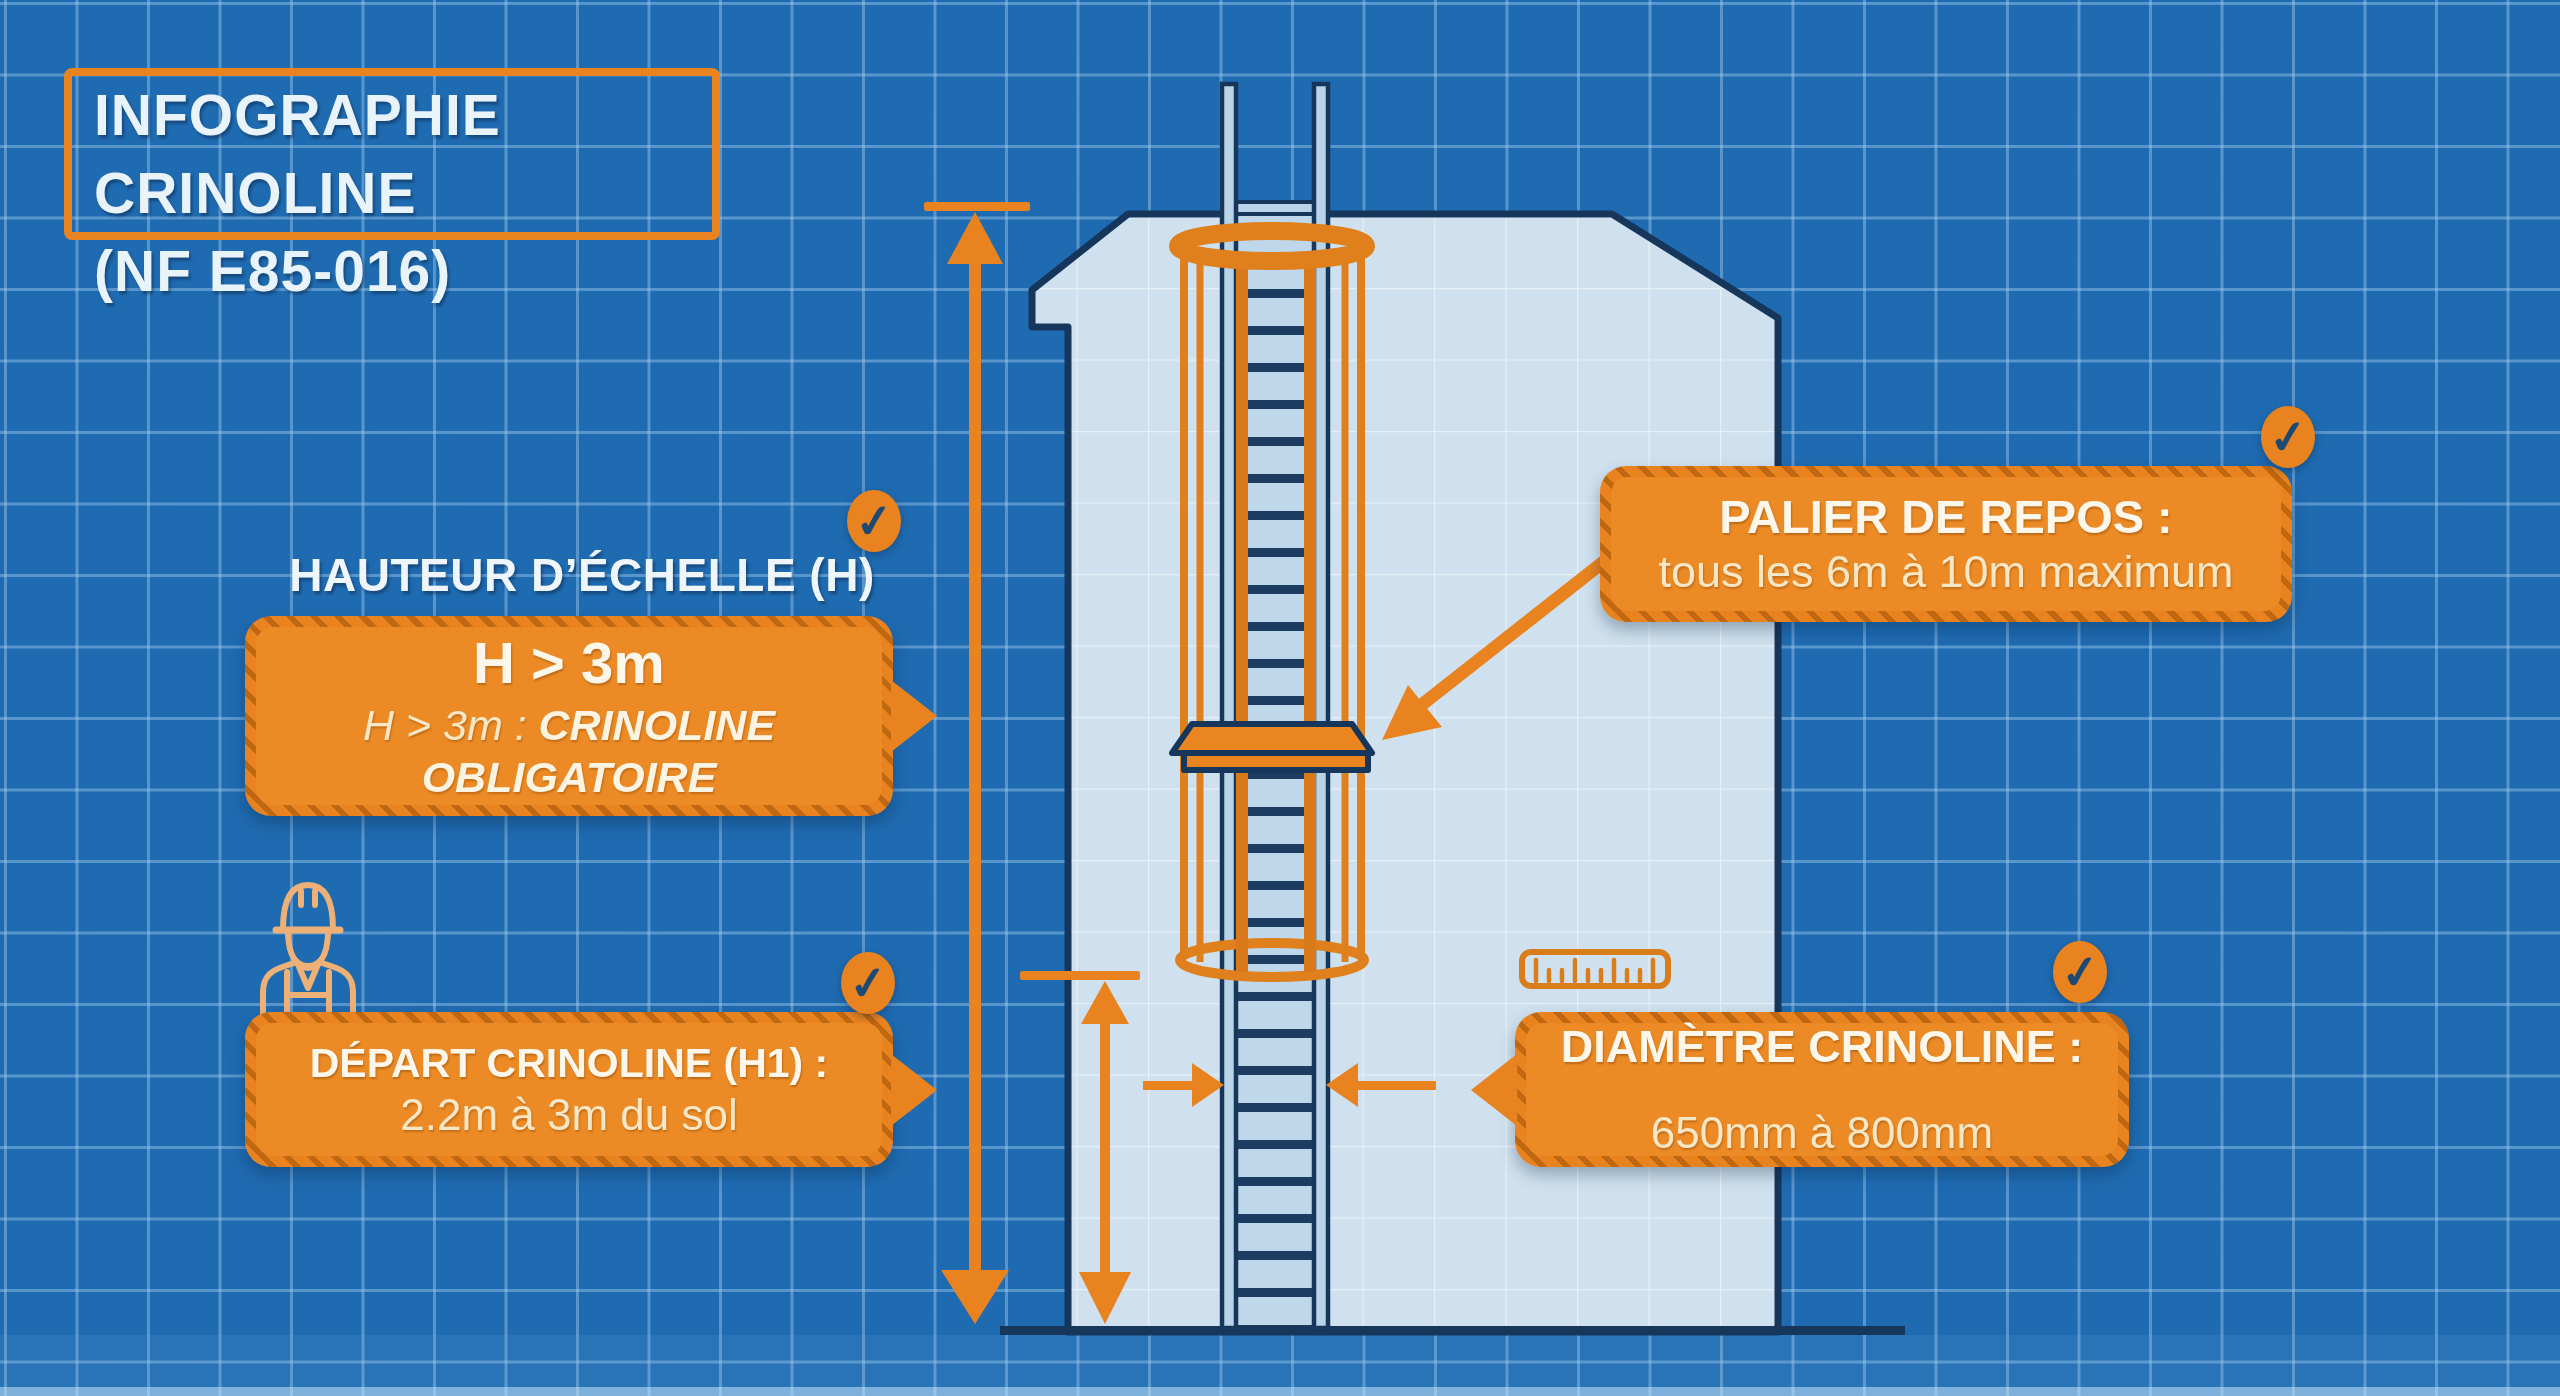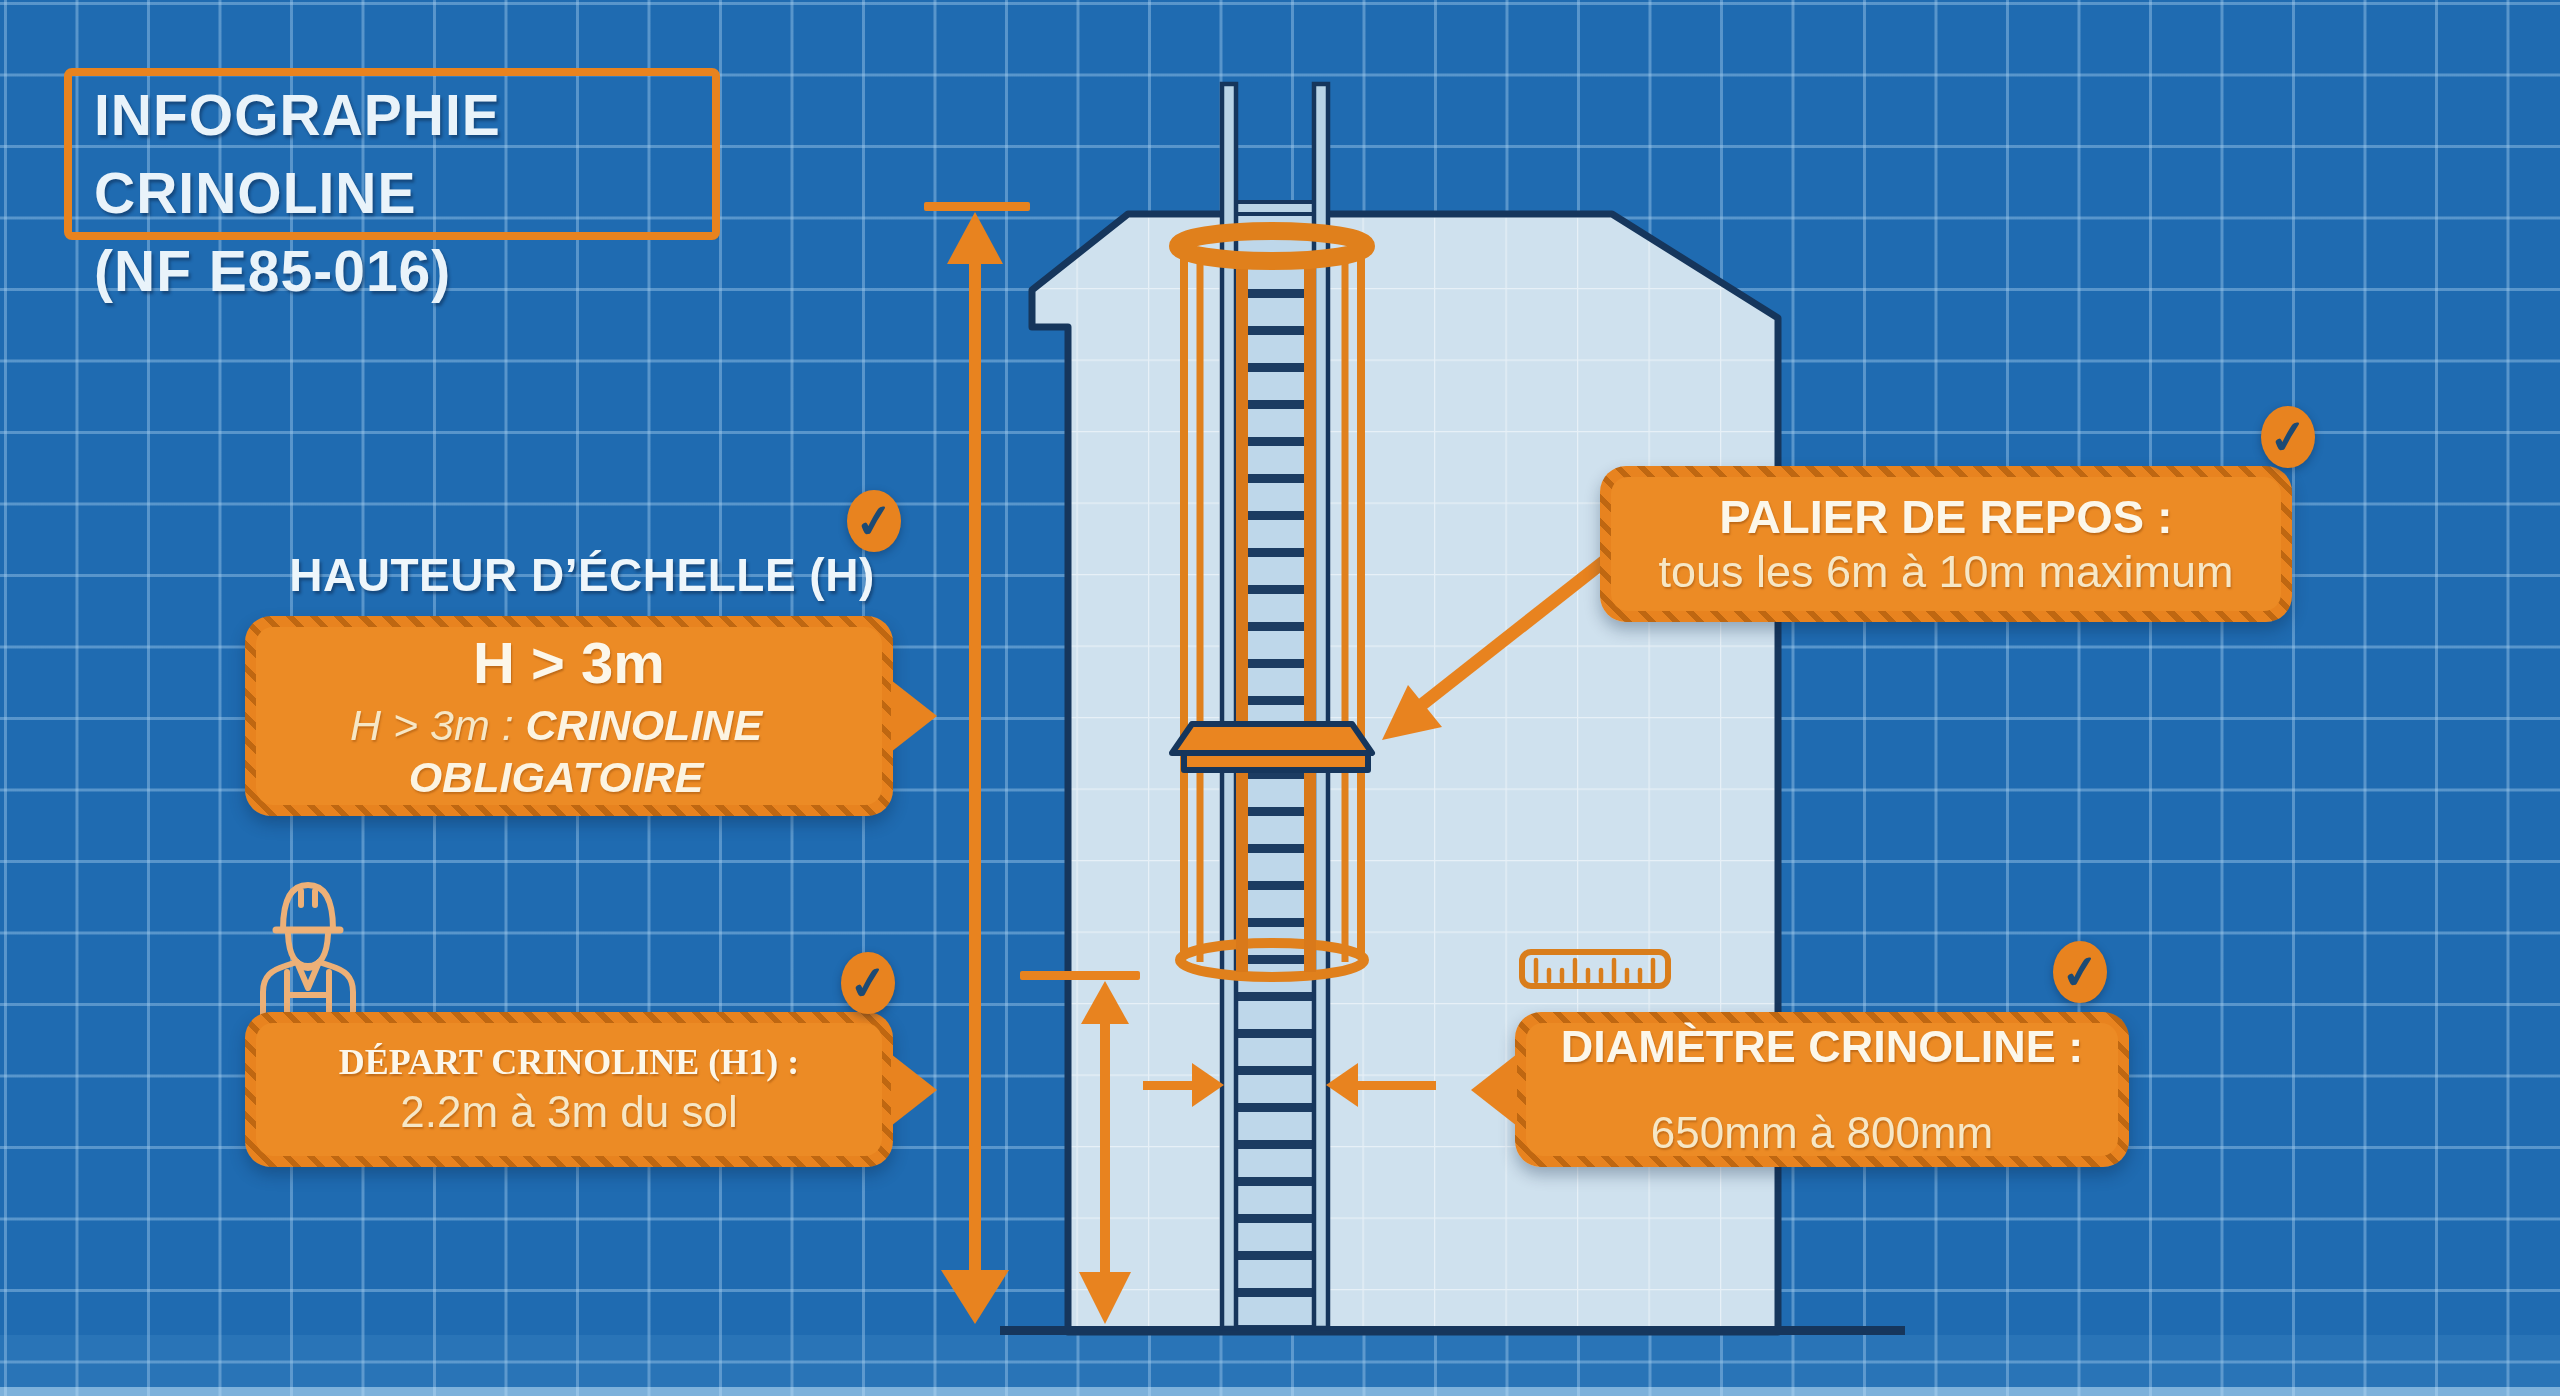--- a/index.html
+++ b/index.html
@@ -34,21 +34,21 @@
   }
   .hauteur-label{left:252px;top:548px;width:660px;}
 
   .callout{
     position:absolute;box-sizing:border-box;border-radius:26px;padding:11px;
     background:repeating-linear-gradient(45deg,#bf6711 0 6px,#e8831f 6px 17px);
     box-shadow:0 8px 16px rgba(5,30,60,0.30);
   }
   .callout-inner{
     width:100%;height:100%;border-radius:17px;background:#ec8b25;
-    display:flex;flex-direction:column;justify-content:center;
+    display:flex;flex-direction:column;align-items:center;justify-content:center;
     text-align:center;line-height:1.22;
   }
   .co-heading{color:#fcf7ea;font-weight:bold;font-size:46px;
     text-shadow:1px 2px 2px rgba(120,55,0,0.4);}
   .co-value{color:#f6e7c6;font-size:44px;font-weight:normal;
     text-shadow:1px 2px 2px rgba(120,55,0,0.35);}
   .co-value strong{color:#fcf4e2;font-weight:bold;}
 
   .hauteur-box{left:245px;top:616px;width:648px;height:200px;}
   .depart-box{left:245px;top:1012px;width:648px;height:155px;}
@@ -199,21 +199,21 @@
 
   <div class="callout palier-box">
     <div class="callout-inner">
       <div class="co-heading" style="font-size:47px;">PALIER DE REPOS :</div>
       <div class="co-value" style="font-size:45px;">tous les 6m à 10m maximum</div>
     </div>
   </div>
 
   <div class="callout depart-box">
     <div class="callout-inner">
-      <div class="co-heading" style="font-size:36px;font-family:Liberation Serif, serif;">DÉPART CRINOLINE (H1) :</div>
+      <div class="co-heading" style="font-size:41px;">DÉPART CRINOLINE (H1) :</div>
       <div class="co-value" style="font-size:44px;">2.2m à 3m du sol</div>
     </div>
     <div class="pointer pointer-right"></div>
   </div>
 
   <div class="callout diametre-box">
     <div class="callout-inner">
       <div class="co-heading" style="font-size:45px;">DIAMÈTRE CRINOLINE :</div>
       <div class="co-value" style="font-size:44px;margin-top:31px;">650mm à 800mm</div>
     </div>

